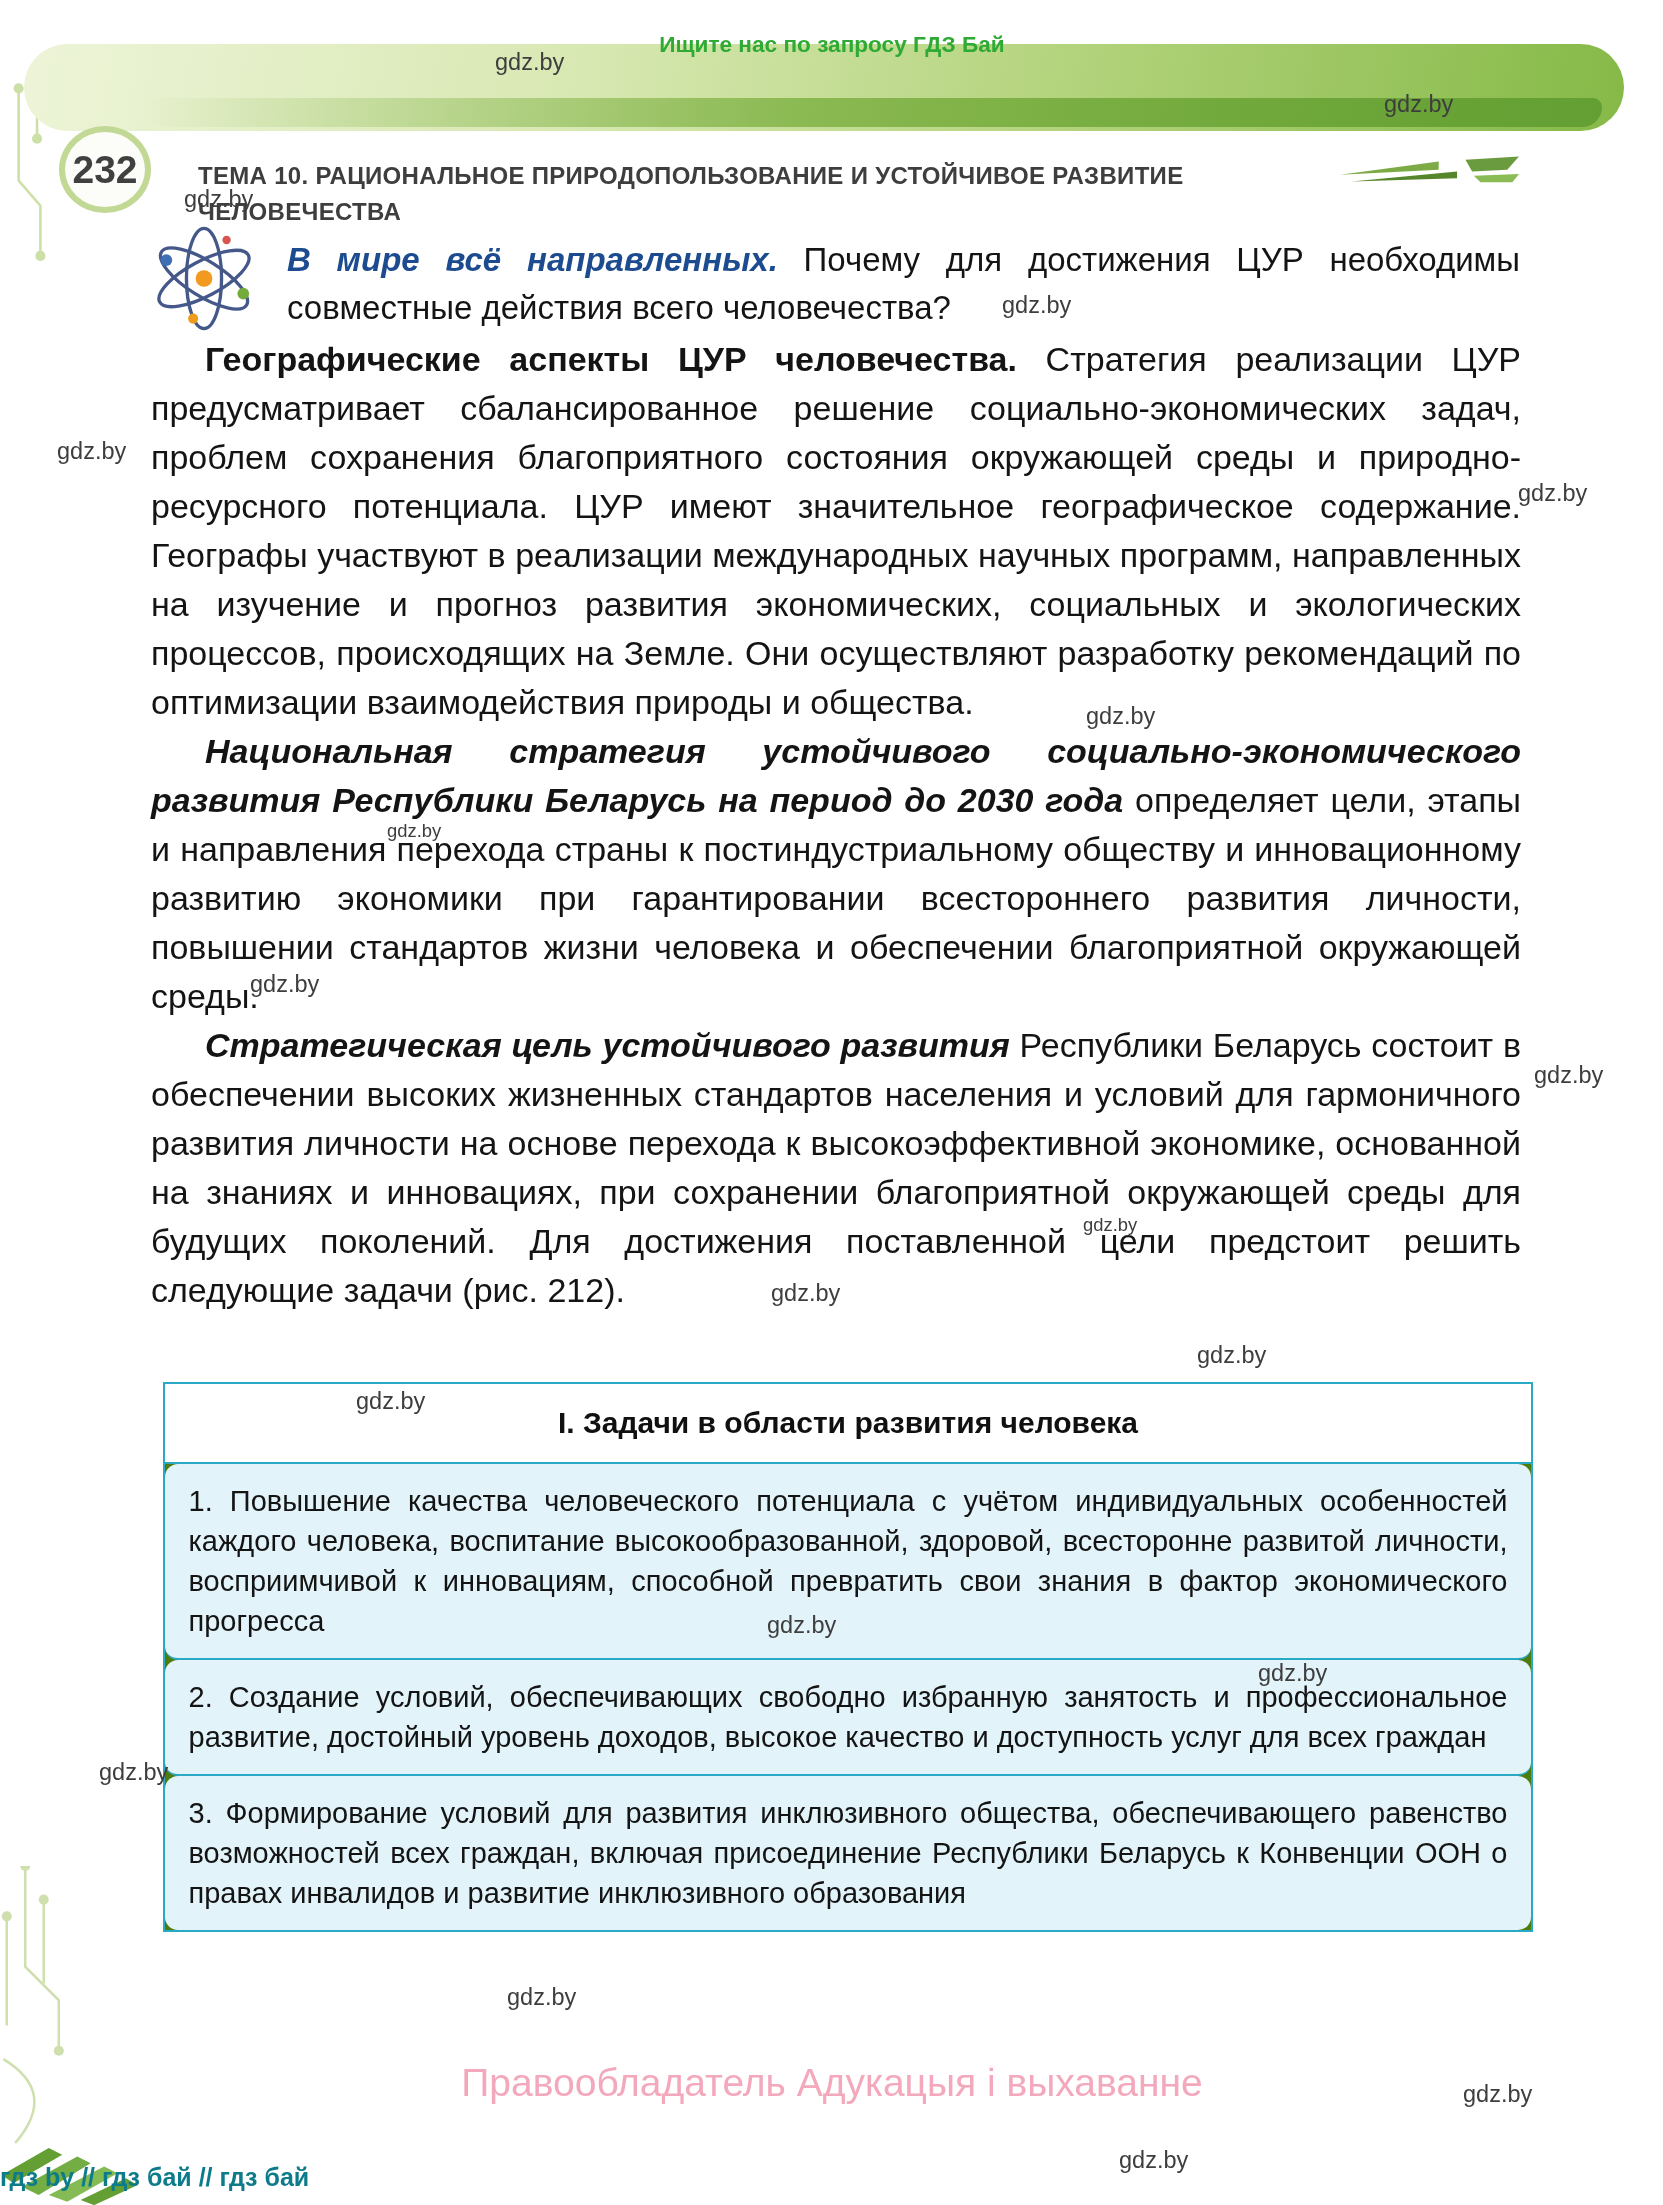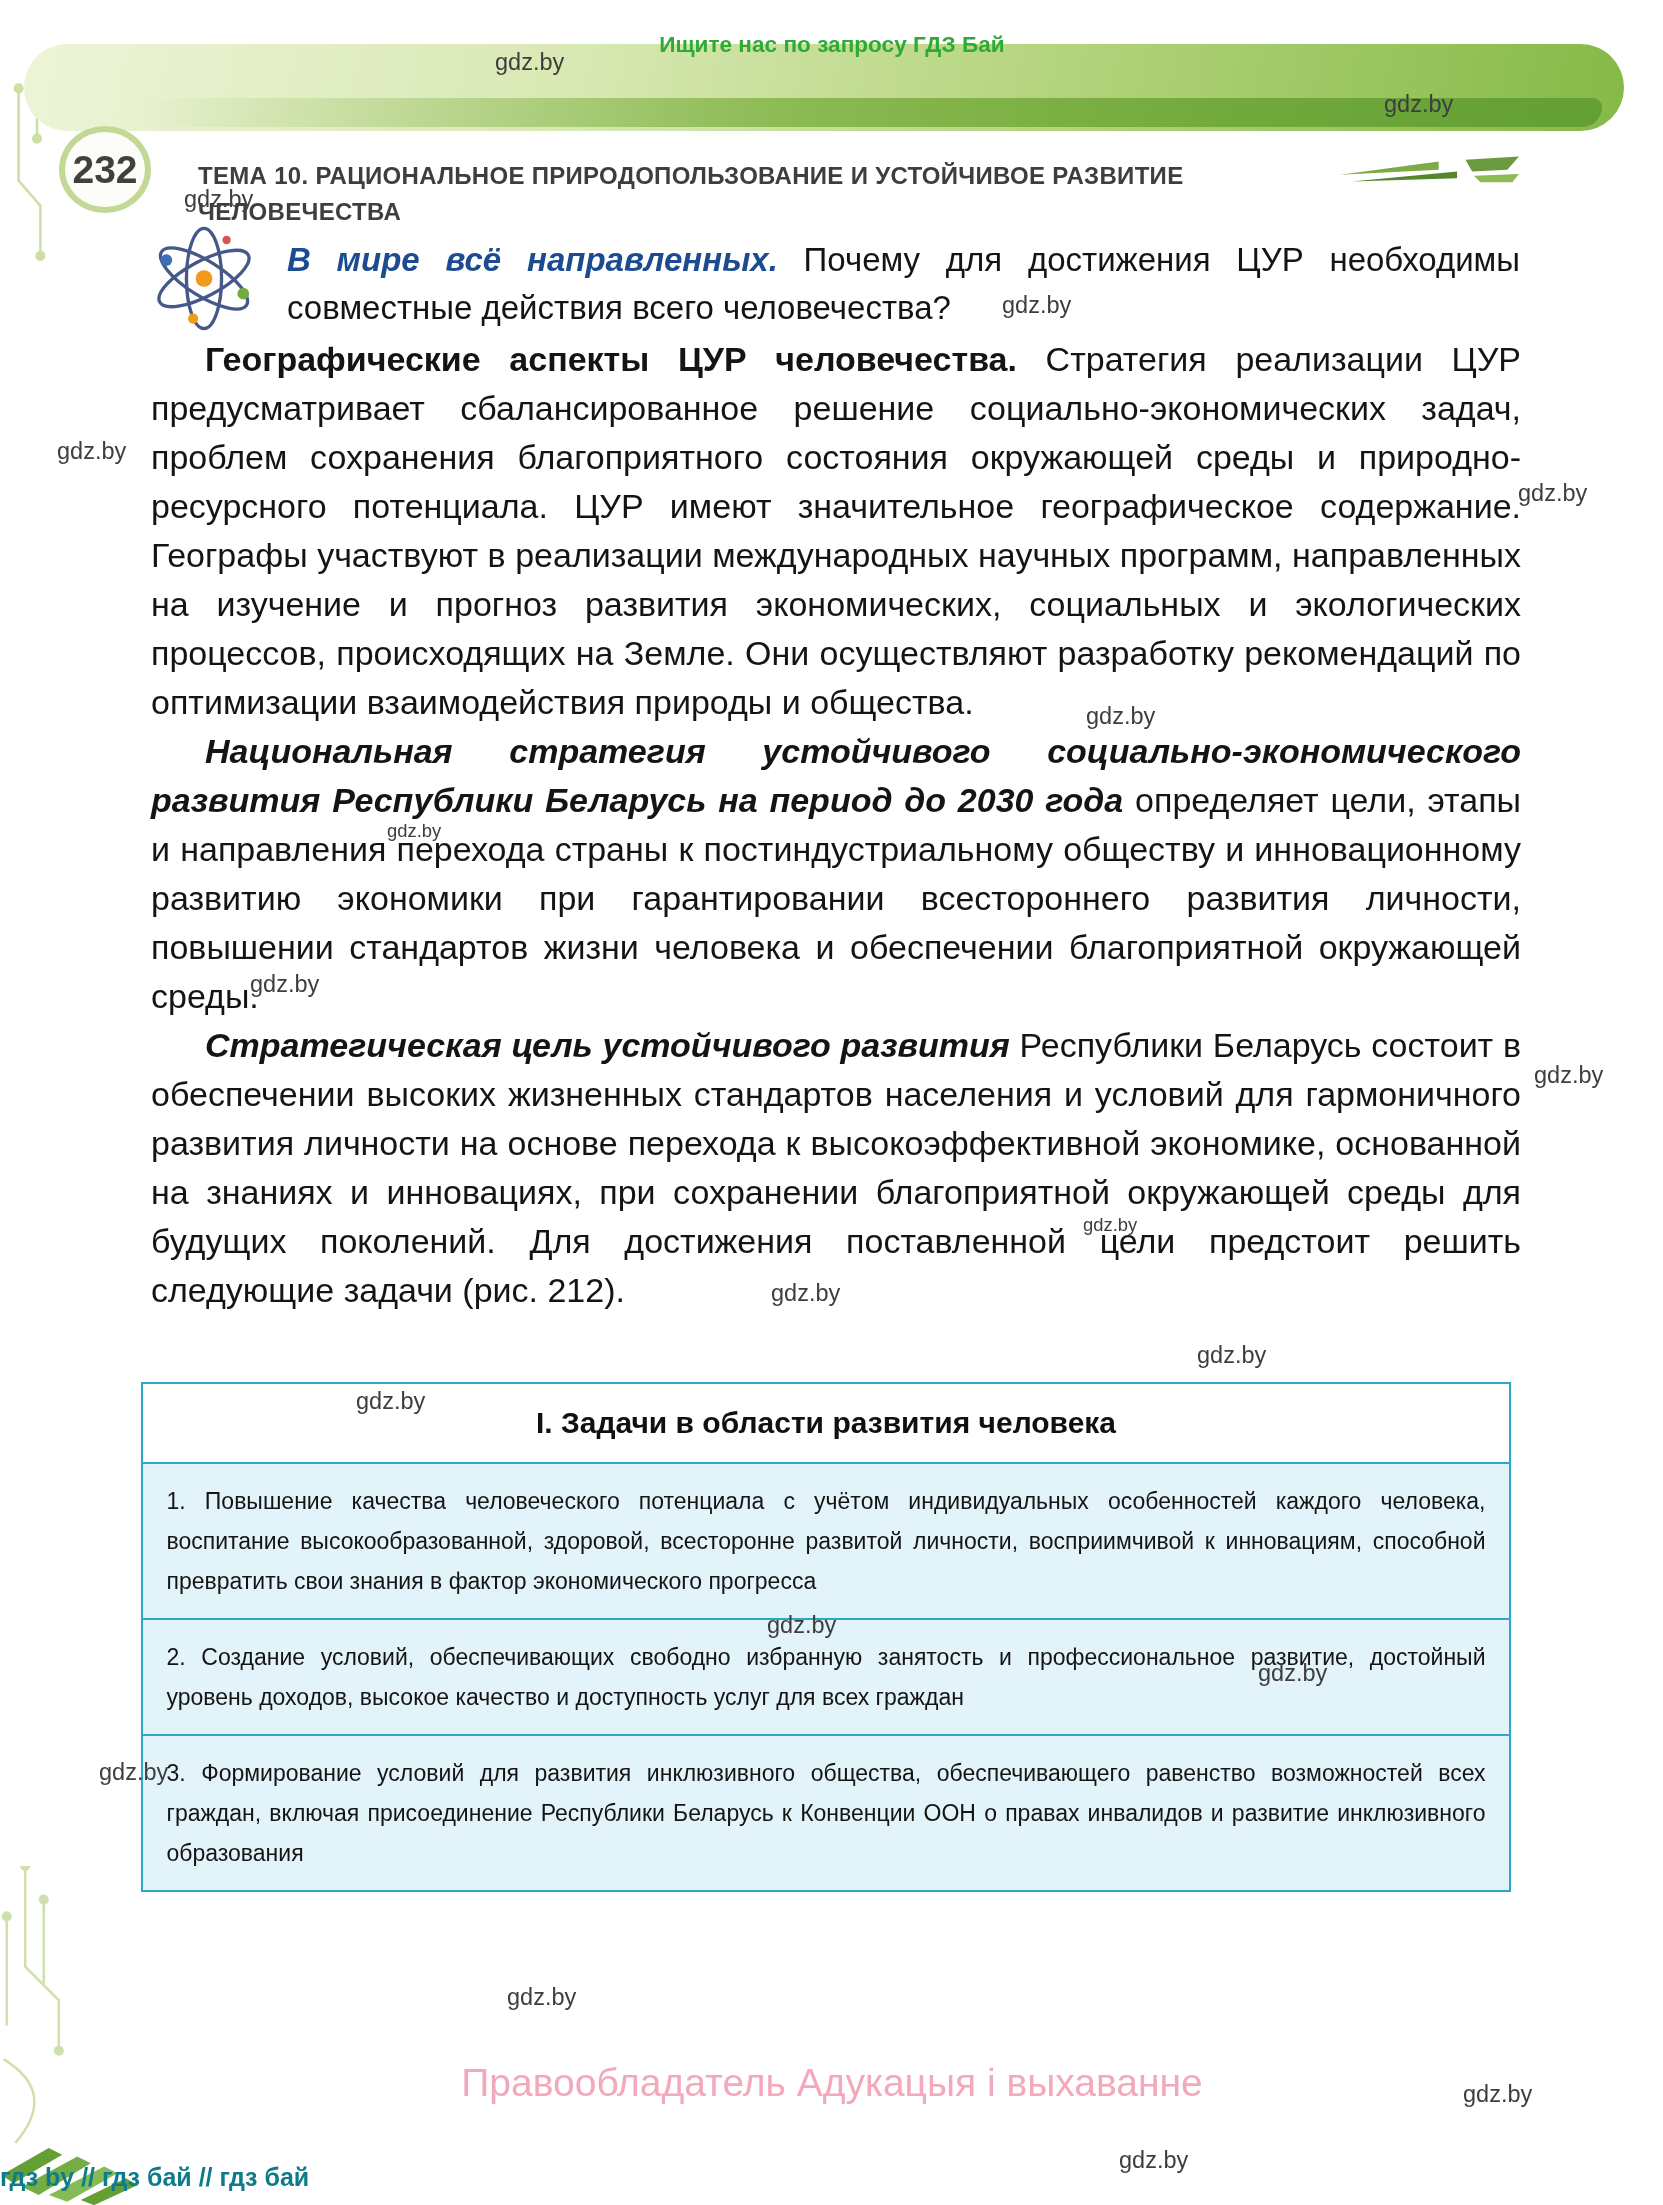--- a/index.html
+++ b/index.html
@@ -47,30 +47,30 @@
   }
   .intro-lead{font-weight:700;font-style:italic;color:var(--leadNavy)}
   .main-text{
     position:absolute;left:151px;top:335px;width:1370px;
     font-size:34px;line-height:49px;text-align:justify;color:#141414;z-index:2;
   }
   .main-text p{margin:0;text-indent:54px}
   .lead-bold{font-weight:700}
   .lead-bi{font-weight:700;font-style:italic}
   .tasks-table{
-    position:absolute;left:141px;top:1382px;width:1370px;
+    position:absolute;left:163px;top:1382px;width:1370px;
     border:2.5px solid var(--tableBorder);background:#4d7c0f;z-index:2;
   }
   .table-title{
     padding:22px 25px;text-align:center;font-size:30px;font-weight:700;color:#101010;
     background:#fff;border-bottom:2.5px solid var(--tableBorder);
   }
   .table-row{
-    background:var(--tableRowBg);padding:17px 23.5px;font-size:23px;line-height:40px;
-    text-align:justify;color:#141414;border-bottom:2.5px solid var(--tableBorder);
+    background:var(--tableRowBg);padding:17px 23.5px;font-size:29px;line-height:40px;
+    text-align:justify;color:#141414;border-bottom:2.5px solid var(--tableBorder);border-radius:13px;
   }
   .table-row:last-child{border-bottom:none}
   .footer-copyright{
     position:absolute;top:2061px;left:0;width:100%;text-align:center;
     font-size:39px;color:var(--footerPink);z-index:2;
   }
   .footer-links{
     position:absolute;top:2163px;left:0;width:100%;
     font-size:25px;font-weight:600;color:var(--linkTeal);z-index:3;cursor:pointer;
   }

